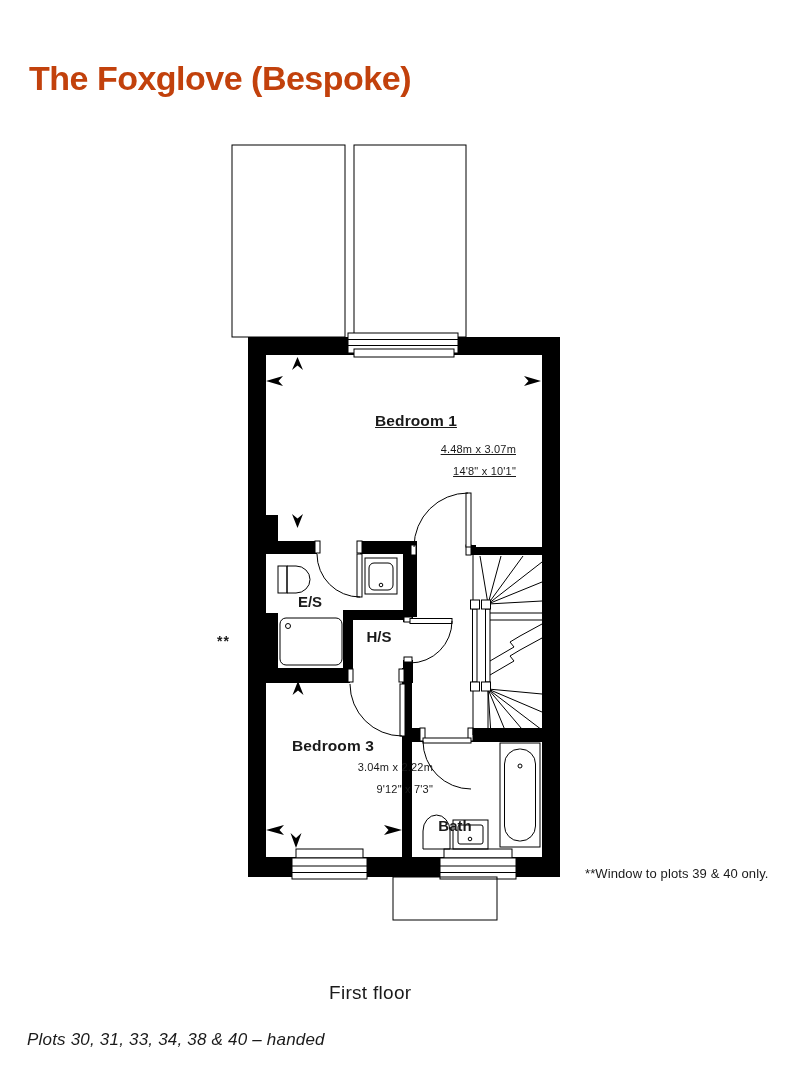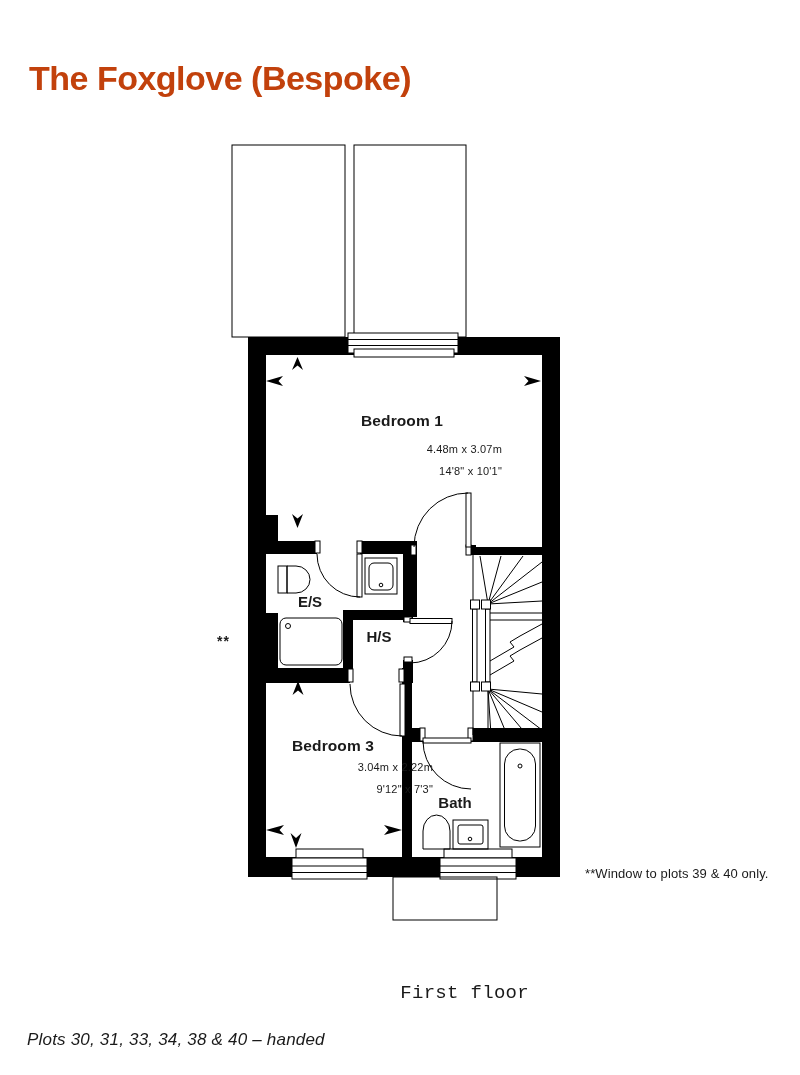--- a/index.html
+++ b/index.html
@@ -10,26 +10,26 @@
   }
   .abs{position:absolute;}
   #plan-svg{position:absolute;left:0;top:0;}
   .page-title{
     left:29px;top:36px;width:600px;
     font-size:34px;font-weight:700;letter-spacing:-0.5px;
     color:#c2410c;
   }
   .room-name{font-weight:700;font-size:15.5px;text-align:center;letter-spacing:0.1px;}
   .room-dim{font-weight:400;font-size:11px;text-align:right;letter-spacing:0.2px;}
-  .b1-block{left:302px;width:200px;}
+  .b1-block{left:316px;width:200px;text-decoration:underline;}
   .b3-block{left:233px;width:200px;}
   .small-room{font-weight:700;font-size:15px;text-align:center;width:60px;}
   .star{left:217px;top:633px;font-size:14px;font-weight:700;letter-spacing:1px;}
   .footnote{left:585px;top:866px;font-size:13px;letter-spacing:0.1px;}
-  .floor-caption{left:329px;top:982px;width:200px;text-align:right;font-size:19px;letter-spacing:0.3px;font-family:Liberation Mono, monospace;}
+  .floor-caption{left:329px;top:982px;width:200px;text-align:left;font-size:19px;letter-spacing:0.3px;}
   .plots-line{left:27px;top:1030px;font-size:17px;letter-spacing:0.2px;font-style:italic;}
 </style>
 </head>
 <body>
 
 <svg id="plan-svg" width="800" height="1075" viewBox="0 0 800 1075" xmlns="http://www.w3.org/2000/svg">
   <g fill="none" stroke="#000" stroke-width="1">
 
     <g>
       <rect x="232" y="145" width="113" height="192"></rect>
@@ -171,21 +171,21 @@
 </svg>
 
 <h1 class="abs page-title">The Foxglove (Bespoke)</h1>
 
 <div class="abs room-name b1-block" style="top:412px;">Bedroom 1</div>
 <div class="abs room-dim b1-block" style="top:443px;">4.48m x 3.07m</div>
 <div class="abs room-dim b1-block" style="top:465px;">14'8" x 10'1"</div>
 
 <div class="abs small-room" style="left:280px;top:593px;">E/S</div>
 <div class="abs small-room" style="left:349px;top:628px;">H/S</div>
-<div class="abs small-room" style="left:425px;top:794px;">Bath</div>
+<div class="abs small-room" style="left:425px;top:817px;">Bath</div>
 
 <div class="abs room-name b3-block" style="top:737px;">Bedroom 3</div>
 <div class="abs room-dim b3-block" style="top:761px;">3.04m x 2.22m</div>
 <div class="abs room-dim b3-block" style="top:783px;">9'12" x 7'3"</div>
 
 <div class="abs star">**</div>
 <div class="abs footnote">**Window to plots 39 &amp; 40 only.</div>
 
 <div class="abs floor-caption">First floor</div>
 <div class="abs plots-line">Plots 30, 31, 33, 34, 38 &amp; 40 – handed</div>

